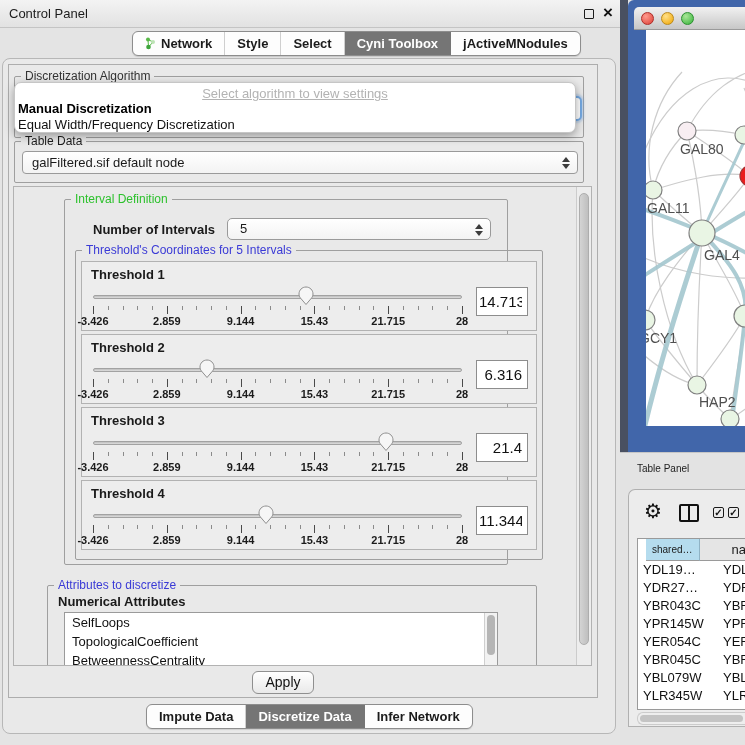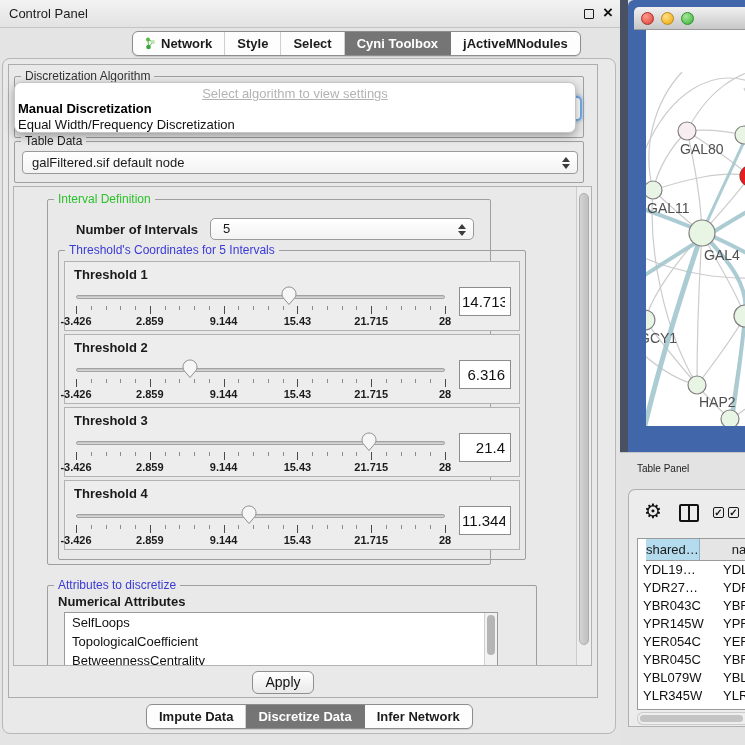--- a/index.html
+++ b/index.html
@@ -50,21 +50,21 @@
   .spin .up,.spin .dn{position:absolute;left:0;width:0;height:0;border-left:4px solid transparent;border-right:4px solid transparent;}
   .spin .up{top:1px;border-bottom:5px solid #3c3c3c;}
   .spin .dn{bottom:1px;border-top:5px solid #3c3c3c;}
 
   .viewport{position:absolute;left:13px;top:186px;width:579px;height:480px;border:1px solid #b2b2b2;
             background:#e9e9e9;overflow:hidden;}
   .vscroll{position:absolute;right:0;top:0;width:15px;height:100%;background:#ededed;border-left:1px solid #cccccc;}
   .vthumb{position:absolute;left:2px;top:6px;width:10px;height:452px;border-radius:6px;
           background:linear-gradient(90deg,#d4d4d4,#bfbfbf);border:1px solid #adadad;}
 
-  .grp-interval{left:33px;top:12px;width:444px;height:366px;}
+  .grp-interval{left:50px;top:12px;width:444px;height:366px;}
   .noi-row{position:absolute;left:28px;top:18px;right:16px;display:flex;align-items:center;gap:12px;}
   .noi-label{font-size:13px;font-weight:bold;white-space:nowrap;}
   .noi-combo{position:relative;flex:1;height:22px;background:linear-gradient(#ffffff,#f3f3f3);
              border:1px solid #9a9a9a;border-radius:5px;font-size:13px;line-height:20px;}
   .noi-combo .cval{position:absolute;left:12px;top:0;}
 
   .grp-thr{left:10px;top:50px;width:468px;height:310px;}
   #thresholds{position:absolute;left:5px;top:10px;right:5px;}
   .thr{position:relative;height:70px;border:1px solid #b2b2b2;background:#ededed;margin-bottom:3px;padding:5px 9px 0;}
   .thr-name{font-size:13px;font-weight:bold;}
@@ -111,21 +111,21 @@
   .gear{position:absolute;left:15px;top:10px;font-size:20px;color:#111;line-height:22px;}
   .spliticon{position:absolute;left:50px;top:14px;width:20px;height:18px;border:2px solid #111;border-radius:2px;}
   .spliticon:after{content:"";position:absolute;left:7px;top:0;width:2px;height:14px;background:#111;}
   .cbx{position:absolute;top:17px;width:11px;height:11px;border:1.5px solid #1a1a1a;border-radius:2px;font-size:10px;
        line-height:9px;text-align:center;color:#111;font-weight:bold;}
   .cbx.c1{left:84px;} .cbx.c2{left:99px;}
   .tp-table{position:absolute;left:8px;top:48px;width:109px;height:172px;background:#fff;
             border:1px solid #9a9a9a;border-right:none;overflow:hidden;}
   .thead{display:flex;height:22px;}
   .hc1{width:79px;background:#b5dcee;border-right:1px solid #8fb3c5;border-bottom:1px solid #9a9a9a;
-       text-align:center;font-size:13px;line-height:21px;margin-left:8px;}
+       text-align:center;font-size:10px;line-height:21px;margin-left:8px;}
   .hc2{flex:1;background:#e5e5e5;border-bottom:1px solid #9a9a9a;padding-left:32px;font-size:13px;line-height:21px;}
   .tr{display:flex;height:18px;line-height:18px;font-size:13px;color:#111;}
   .tr .c1{width:79px;padding-left:5px;white-space:nowrap;overflow:hidden;}
   .tr .c2{flex:1;padding-left:6px;white-space:nowrap;overflow:hidden;}
   .hscroll{position:absolute;left:8px;top:222px;width:109px;height:13px;background:#eeeeee;
            border:1px solid #cccccc;border-right:none;border-radius:6px 0 0 6px;}
   .hthumb{position:absolute;left:2px;top:2px;width:103px;height:7px;border-radius:4px;background:#c4c4c4;}
 </style>
 </head>
 <body>

